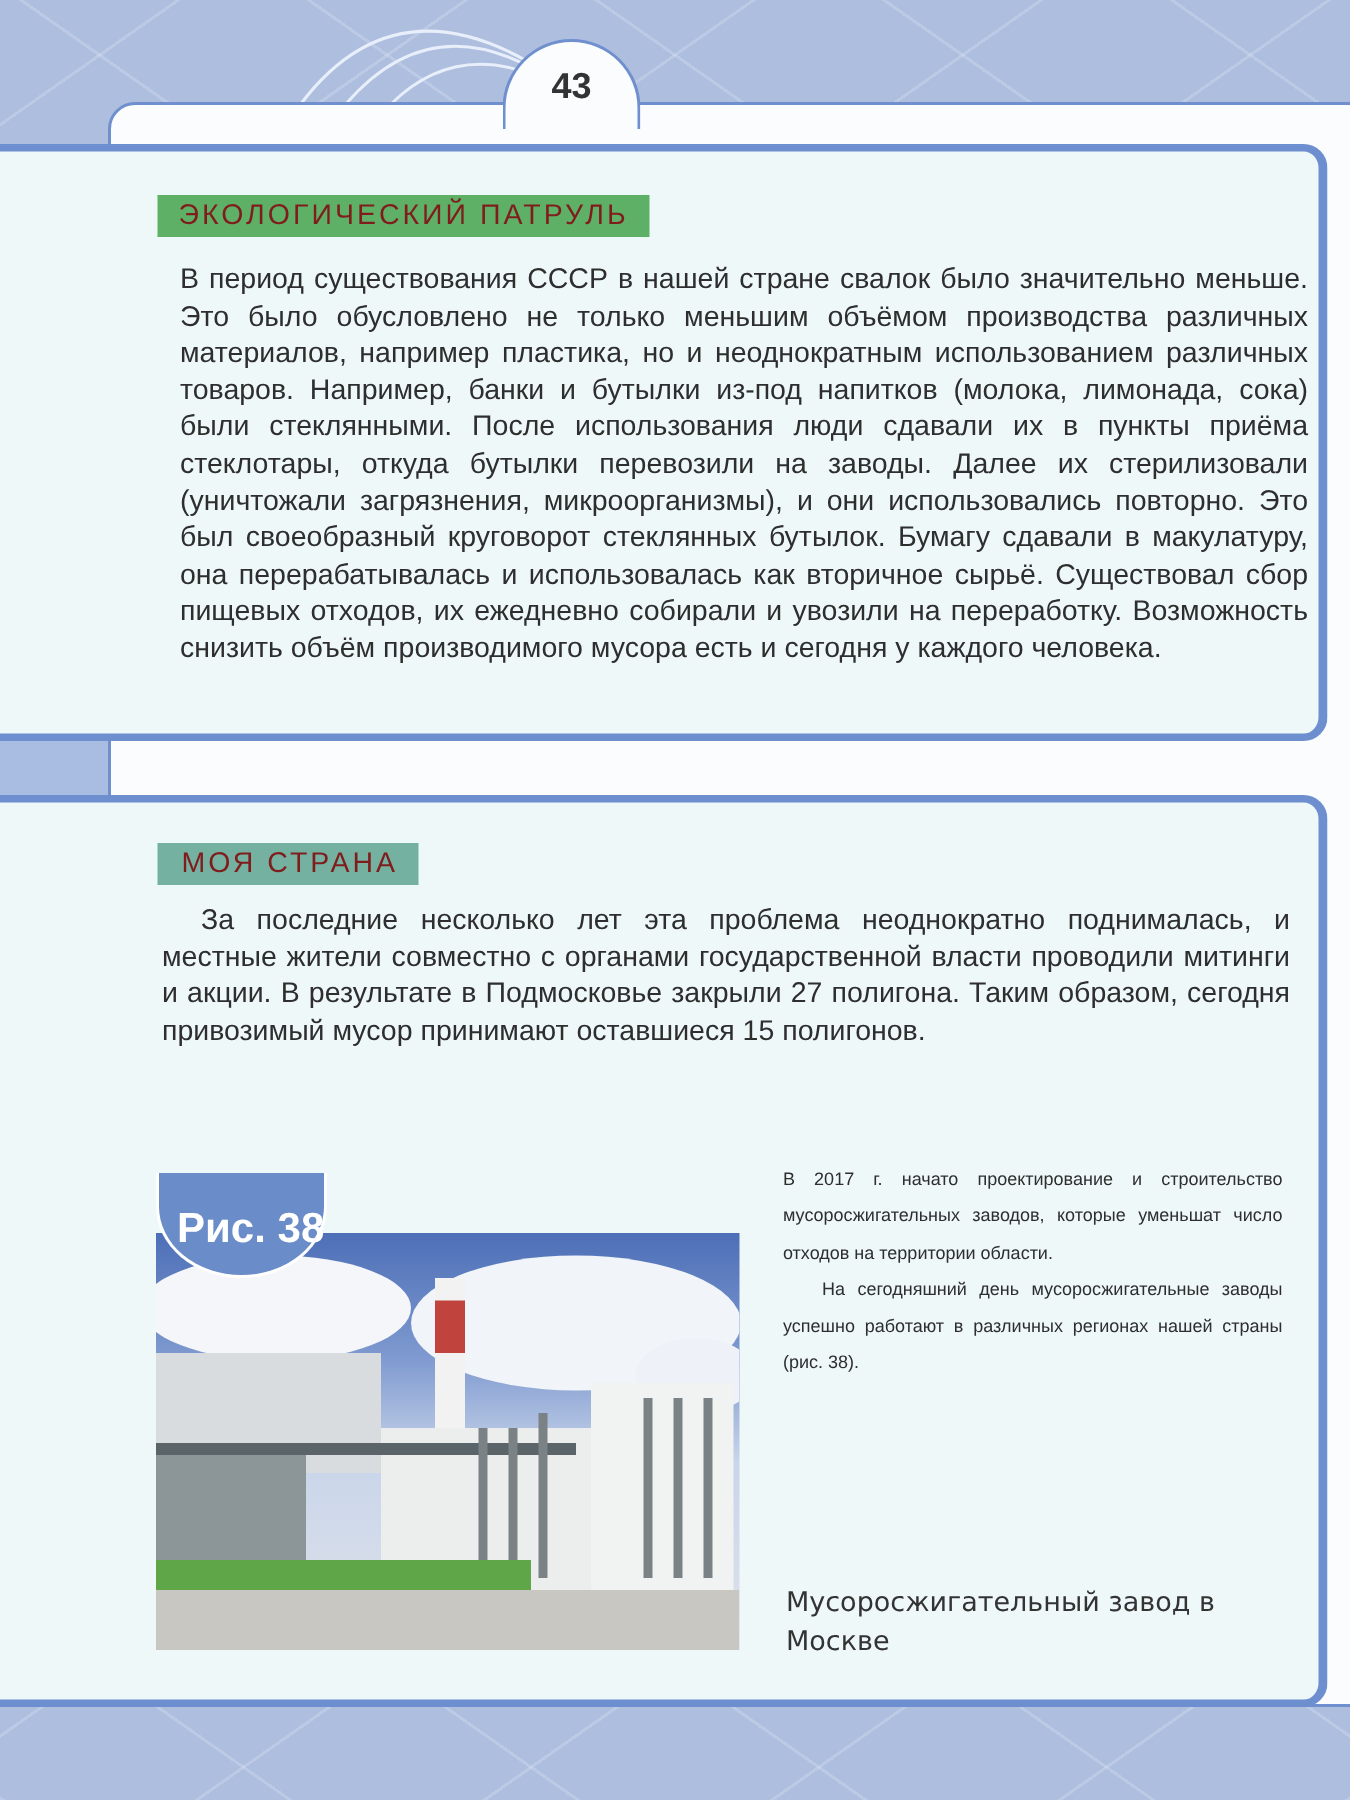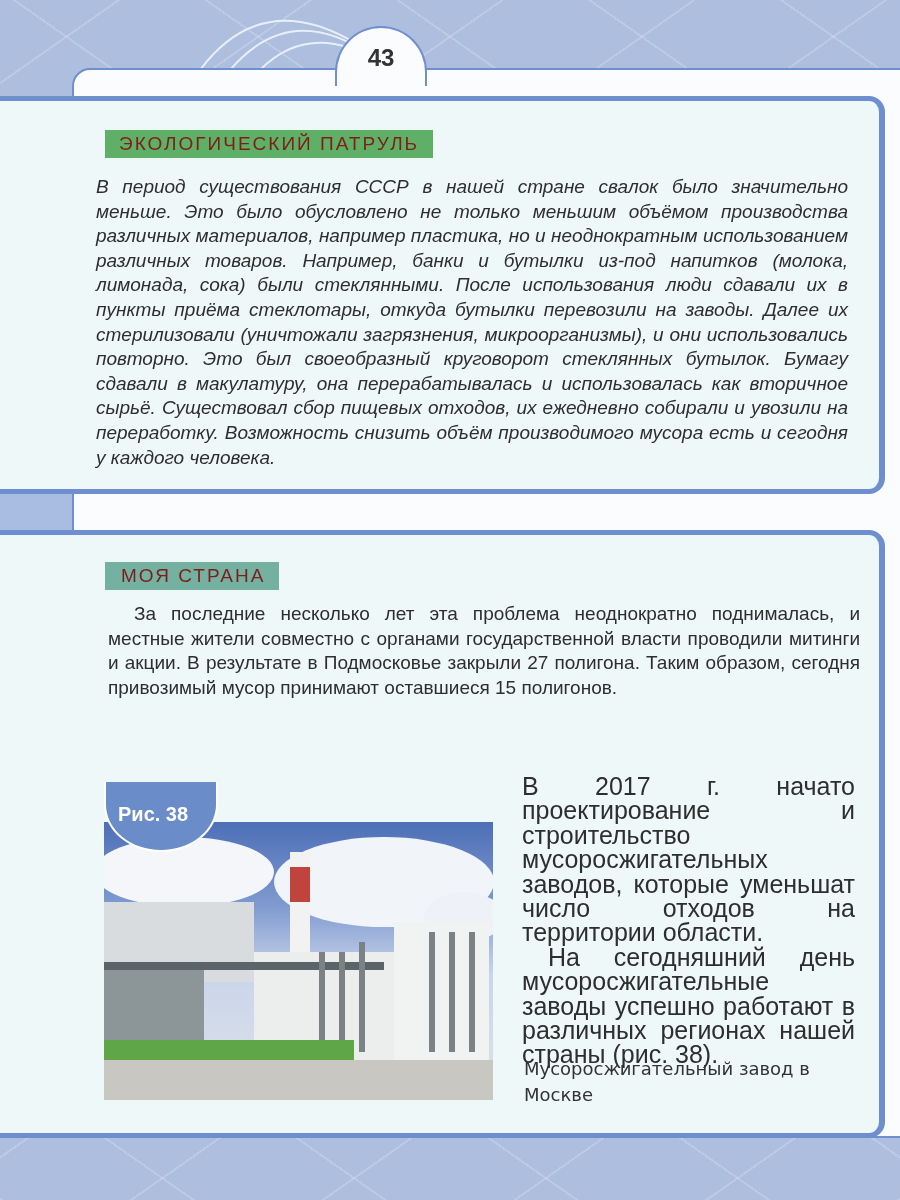--- a/index.html
+++ b/index.html
@@ -47,34 +47,34 @@
     padding: 2px 14px; height: 28px; line-height: 24px;
   }
   .label-green { left: 105px; top: 130px; background: #5fb067; }
   .label-teal { left: 105px; top: 562px; background: #74b1a1; padding-left: 16px; }
   .text {
     position: absolute; font-size: 19px; line-height: 24.6px; text-align: justify;
     color: #2e2e2e;
   }
   .text p { margin: 0; }
   .text .indent { text-indent: 26px; }
-  .t1 { left: 96px; top: 175px; width: 752px; font-style: italic; }
+  .t1 { left: 120px; top: 175px; width: 752px; }
   .t2 { left: 108px; top: 602px; width: 752px; }
-  .t3 { left: 522px; top: 774px; width: 333px; font-size: 25px; line-height: 24.4px; }
+  .t3 { left: 522px; top: 774px; width: 333px; font-size: 12px; line-height: 24.4px; }
   .photo {
     position: absolute; left: 104px; top: 822px; width: 389px; height: 278px; overflow: hidden;
     background: linear-gradient(180deg, #4d6fb7 0%, #7f9ad0 30%, #c9d5ea 55%, #dfe3ea 100%);
   }
   .fig-badge {
     position: absolute; left: 104px; top: 782px; width: 114px; height: 70px;
     background: #6a8cc8; border-radius: 0 0 60px 60px / 0 0 50px 50px;
     border: 2px solid #fff; border-top: none;
   }
   .fig-badge-text {
-    position: absolute; left: 118px; top: 803px; font-size: 20px; font-weight: bold; color: #fff;
+    position: absolute; left: 118px; top: 803px; font-size: 28px; font-weight: bold; color: #fff;
   }
   .caption {
     position: absolute; left: 524px; top: 1056px; width: 320px;
     font-family: "DejaVu Sans", sans-serif; font-size: 18px; line-height: 26px; color: #333;
   }
 </style>
 </head>
 <body>
 
 <div class="bg-pattern"></div>

